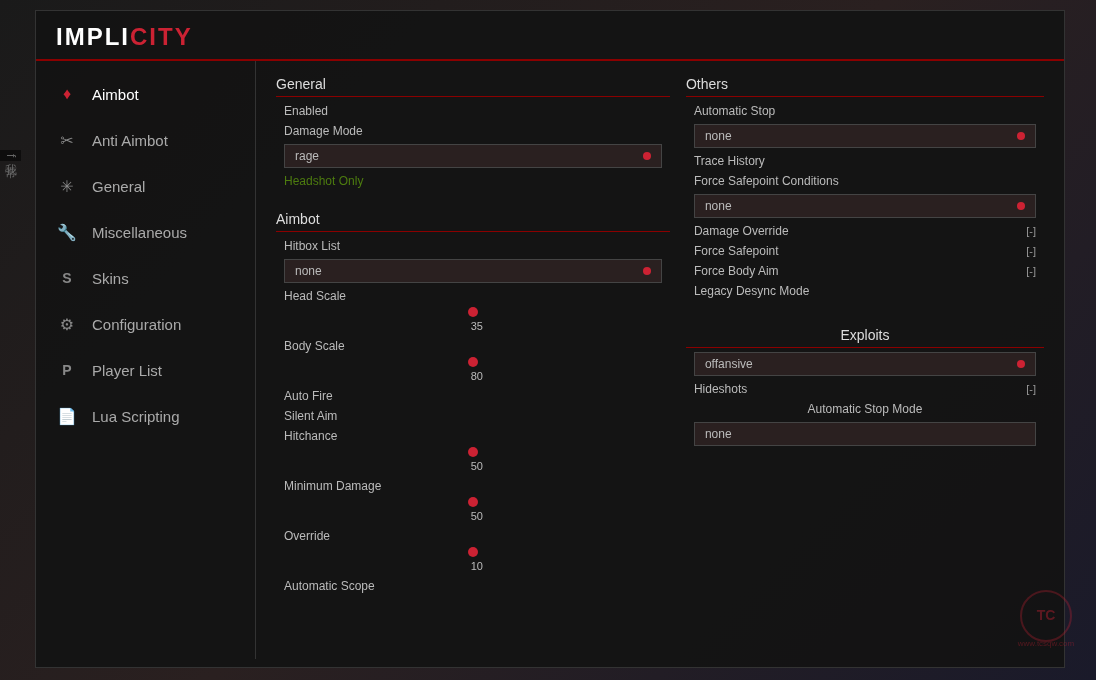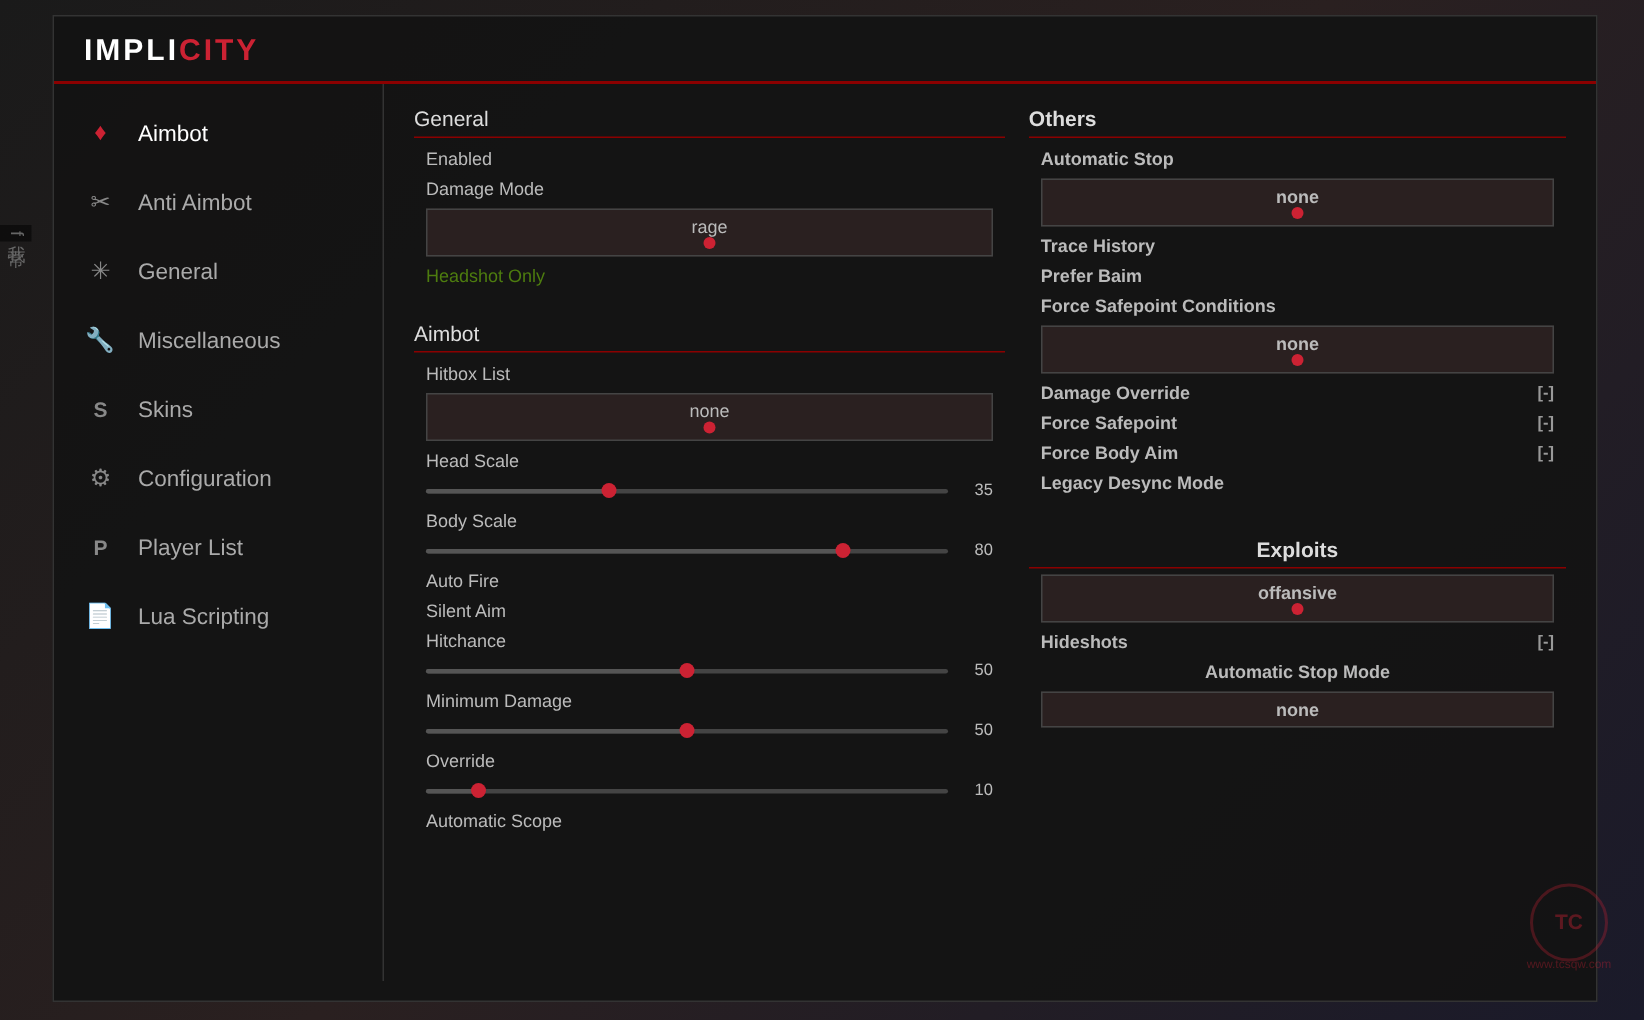--- a/index.html
+++ b/index.html
@@ -33,21 +33,21 @@
       z-index: 1;
     }
 
     
     .header {
       padding: 12px 20px 8px 20px;
       border-bottom: 2px solid #8b0000;
     }
 
     .logo {
-      font-size: 20px;
+      font-size: 24px;
       font-weight: 900;
       letter-spacing: 2px;
       color: #fff;
     }
 
     .logo span.red {
       color: #cc2233;
     }
 
     
@@ -133,36 +133,36 @@
       background: #2a2020;
       border: 1px solid #444;
       padding: 4px 10px;
       font-size: 12px;
       color: #bbb;
       margin: 3px 8px;
       display: flex;
       justify-content: space-between;
       align-items: center;
       cursor: pointer;
-      flex-direction: column;
     }
 
     .dropdown .dot {
       width: 8px;
       height: 8px;
       border-radius: 50%;
       background: #cc2233;
     }
 
     
     .slider-container {
       margin: 4px 8px;
       display: flex;
       align-items: center;
       gap: 10px;
+      flex-direction: column;
     }
 
     .slider-track {
       flex: 1;
       height: 3px;
       background: #444;
       border-radius: 2px;
       position: relative;
     }
 
@@ -192,21 +192,20 @@
       font-size: 11px;
       color: #999;
     }
 
     .col-left {
       flex: 1.1;
     }
 
     .col-right {
       min-width: 300px;
-      font-weight: bold;
     }
 
     
     .watermark-overlay {
       position: absolute;
       bottom: 20px;
       right: 10px;
       opacity: 0.5;
       z-index: 10;
       pointer-events: none;
@@ -358,21 +357,20 @@
         <div>
           <div class="section-title">Others</div>
 
           <div class="setting-row">Automatic Stop</div>
           <div class="dropdown">
             <span>none</span>
             <span class="dot"></span>
           </div>
 
           <div class="setting-row">Trace History</div>
-          <div class="setting-row">Prefer Baim</div>
           <div class="setting-row">Force Safepoint Conditions</div>
           <div class="dropdown">
             <span>none</span>
             <span class="dot"></span>
           </div>
 
           <div class="setting-row with-value">
             <span>Damage Override</span>
             <span class="key-bind">[-]</span>
           </div>

